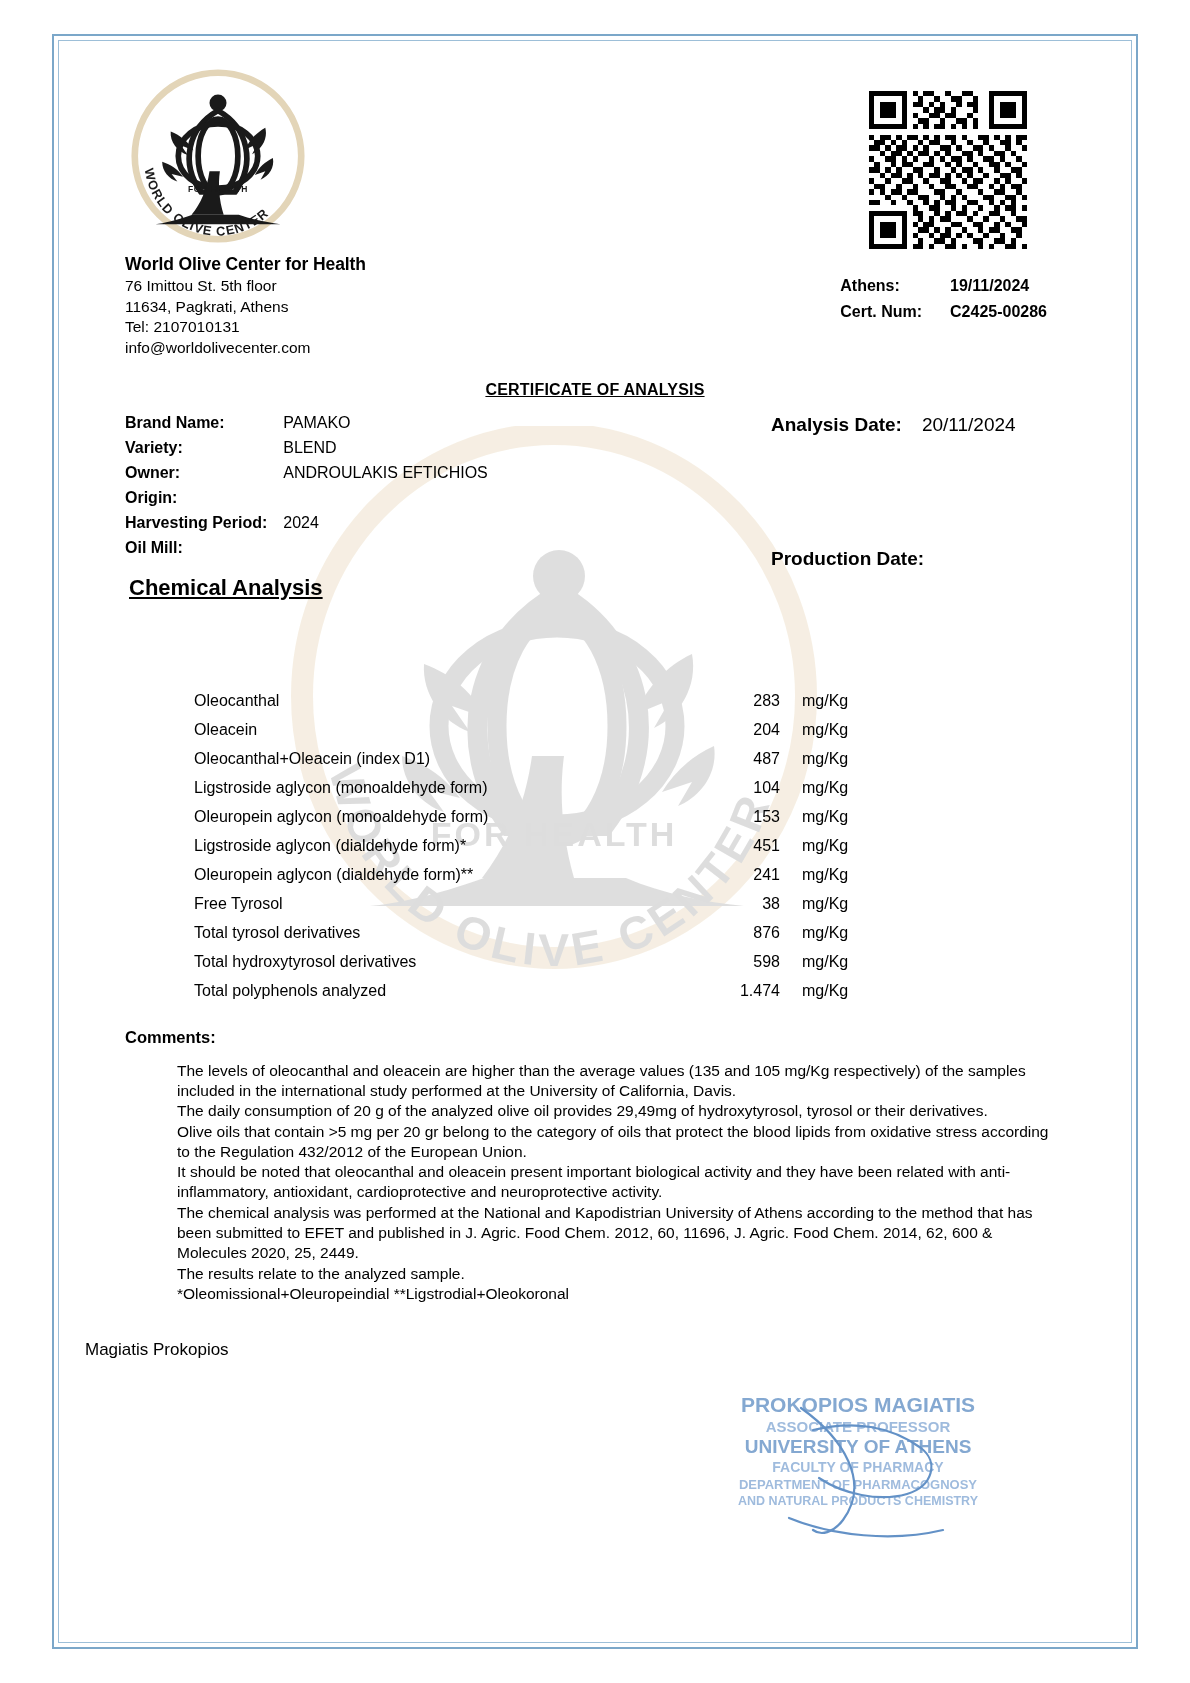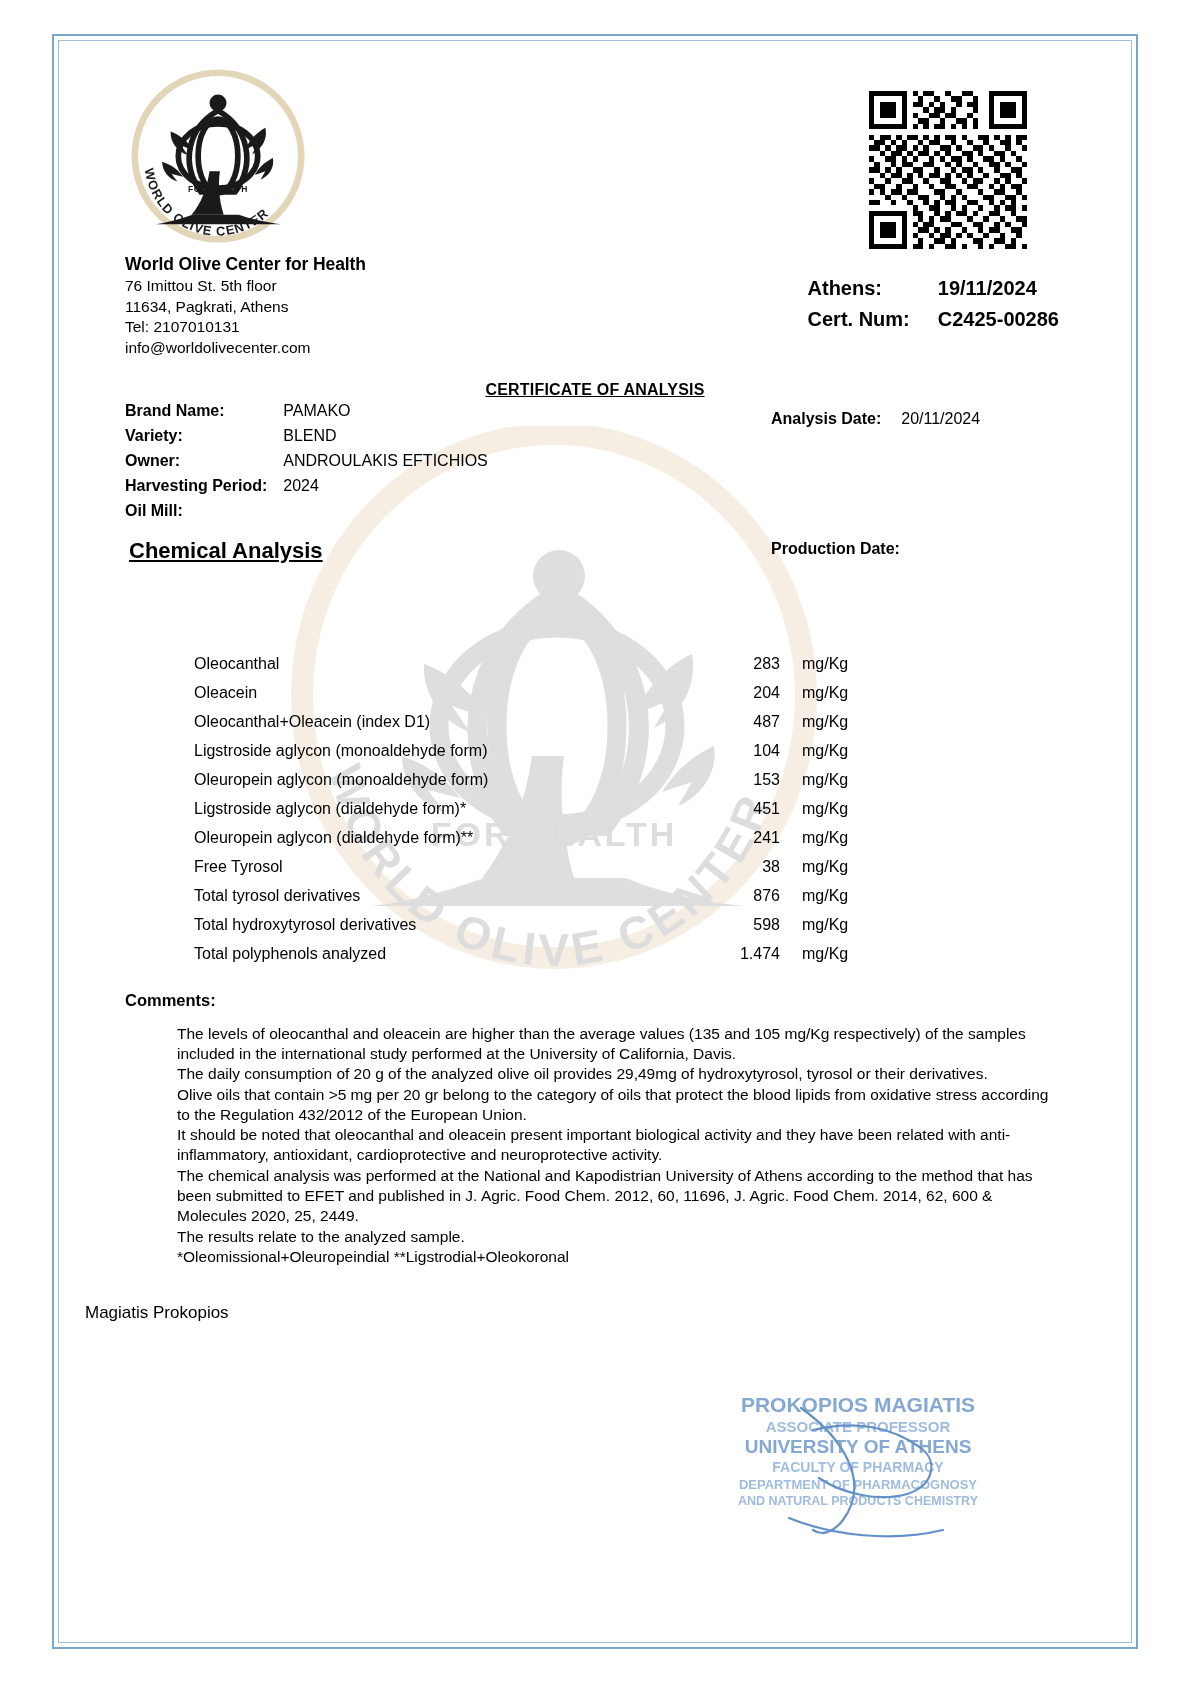--- a/index.html
+++ b/index.html
@@ -45,48 +45,48 @@
   
   .header { display: flex; justify-content: space-between; align-items: flex-start; }
   .logo-box { width: 190px; height: 175px; margin-left: 38px; margin-top: 14px; }
   .qr-box { margin-right: 78px; margin-top: 36px; }
 
   .org { margin-left: 40px; margin-top: 4px; line-height: 1.33; }
   .org-name { font-weight: bold; font-size: 17.5px; letter-spacing: -0.1px; }
   .org-line { font-size: 15.5px; }
 
   .head-right {
-    position: absolute; right: 72px; top: 232px;
-    font-size: 20px; font-weight: bold; margin-left: 12px;
+    position: absolute; right: 84px; top: 232px;
+    font-size: 16px; font-weight: bold; margin-left: 12px;
   }
   .head-right table { border-collapse: collapse; }
   .head-right td { padding: 4px 0; vertical-align: top; }
   .head-right td.lbl { padding-right: 28px; white-space: nowrap; }
 
   
   .title {
     text-align: center;
     font-size: 16px;
     font-weight: bold;
     text-decoration: underline;
     margin-top: 22px;
     letter-spacing: 0.2px;
   }
 
   
-  .info { position: relative; }
+  .info { position: relative; margin-top: 12px; }
   .info table { border-collapse: collapse; font-size: 16px; }
   .info td { padding: 3.5px 0; vertical-align: top; }
   .info td.lbl { font-weight: bold; width: 172px; padding-left: 40px; white-space: nowrap; }
   .info td.val { font-weight: normal; padding-left: 16px; white-space: nowrap; }
 
   .info-right {
-    position: absolute; right: 4px; top: 8px;
+    position: absolute; right: 4px; top: 0;
     width: 330px;
-    font-size: 16px;
+    font-size: 19px;
   }
   .ir-row { display: flex; }
   .ir-row .k { font-weight: bold; white-space: nowrap; }
   .ir-row .v { margin-left: 20px; white-space: nowrap; }
   .ir-analysis { margin-top: 3px; }
   .ir-production { margin-top: 112px; }
 
   .section-head {
     font-weight: bold;
     font-size: 22px;
@@ -460,20 +460,24 @@
         </tr>
         <tr>
           <td class="lbl">Variety:</td>
           <td class="val">BLEND</td>
         </tr>
         <tr>
           <td class="lbl">Owner:</td>
           <td class="val">ANDROULAKIS EFTICHIOS</td>
         </tr>
         <tr>
+          <td class="lbl">Origin:</td>
+          <td class="val"></td>
+        </tr>
+        <tr>
           <td class="lbl">Harvesting Period:</td>
           <td class="val">2024</td>
         </tr>
         <tr>
           <td class="lbl">Oil Mill:</td>
           <td class="val"></td>
         </tr>
       </tbody>
           </table>
 

